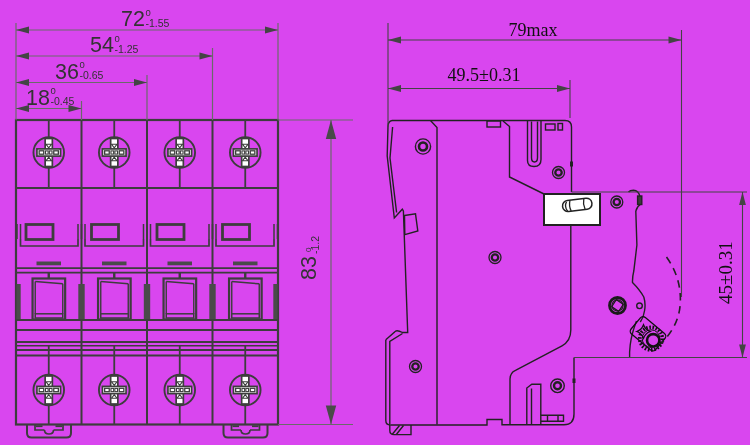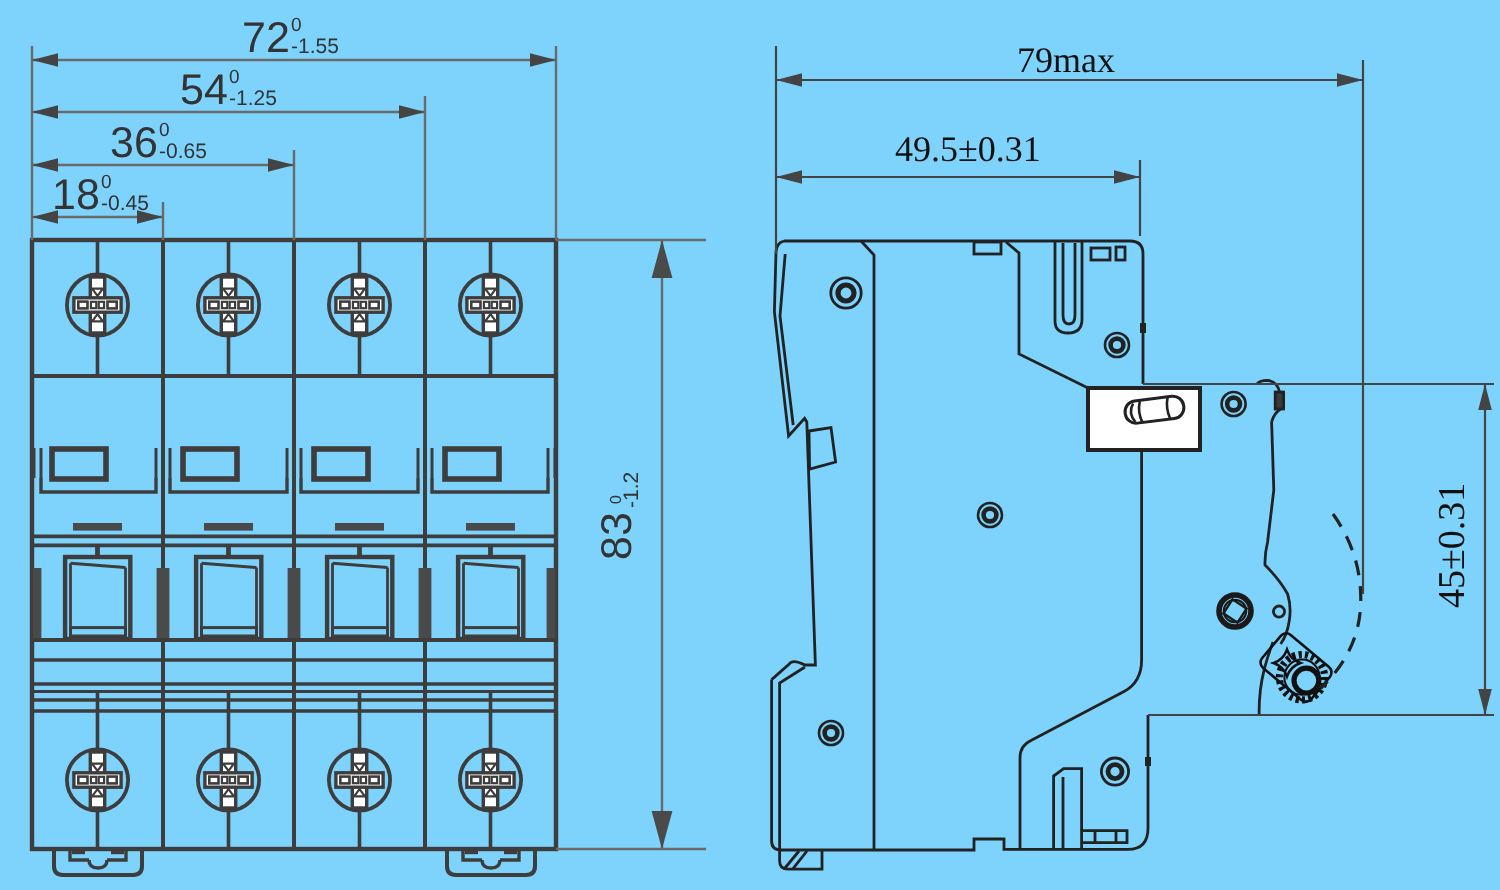--- a/index.html
+++ b/index.html
@@ -1,16 +1,16 @@
 <!DOCTYPE html>
 <html><head>
 <meta charset="utf-8">
 <style>
 html,body{margin:0;padding:0;background:#fff;}
-#wrap{width:750px;height:445px;position:relative;background:#7dd3fc;font-family:"Liberation Sans",sans-serif;}
+#wrap{width:750px;height:445px;position:relative;background:#d946ef;font-family:"Liberation Sans",sans-serif;}
 svg{position:absolute;left:0;top:0;}
 </style>
 </head>
 <body>
 <div id="wrap">
 <svg width="750" height="445" viewBox="0 0 750 445">
 <defs>
 
 <g id="screw" stroke="#3d3d3d" fill="none">
   <circle cx="0" cy="0" r="15.3" stroke-width="1.9"></circle>

